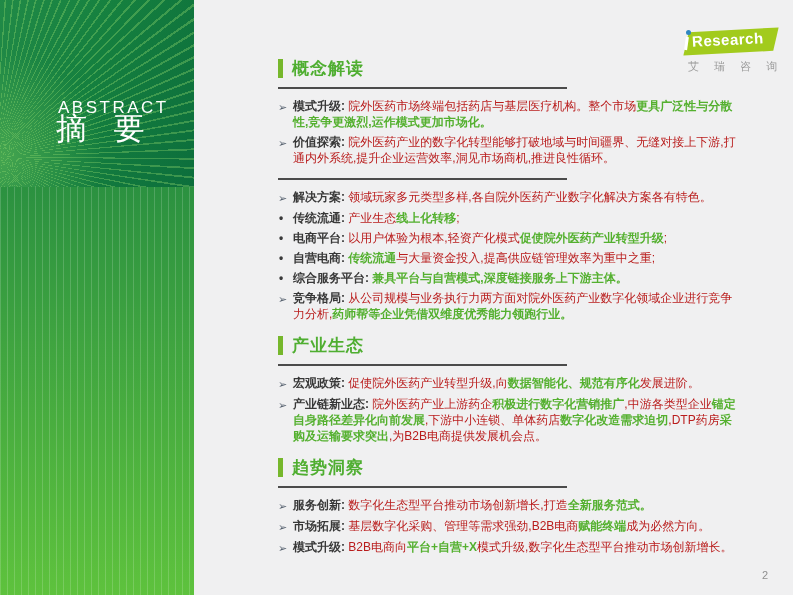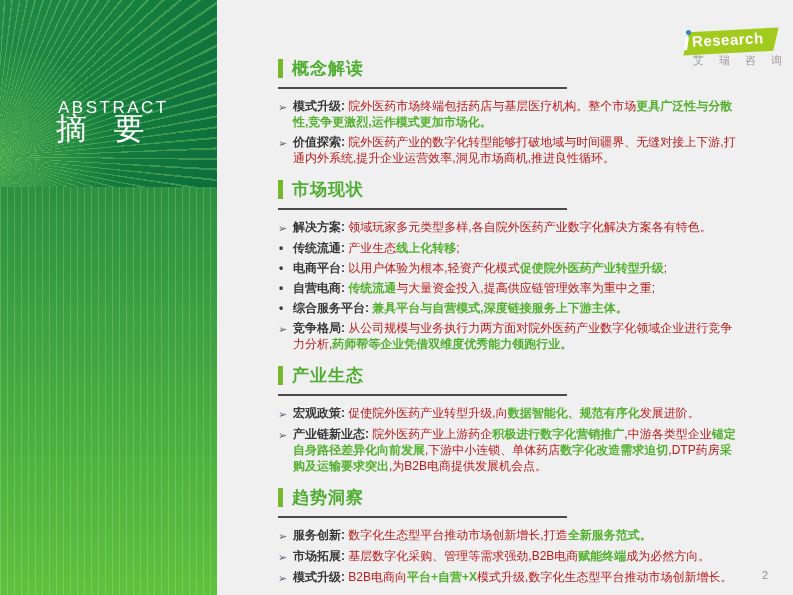--- a/index.html
+++ b/index.html
@@ -3,21 +3,21 @@
 <meta charset="utf-8">
 <style>
   * { margin:0; padding:0; box-sizing:border-box; }
   html,body { background:#e8e8e8; }
   .page {
     position:relative; width:793px; height:595px; overflow:hidden;
     background:#f0f0f1;
     font-family:"Liberation Sans","DejaVu Sans",sans-serif;
   }
   
-  .sidebar { position:absolute; left:0; top:0; width:217px; height:595px; }
+  .sidebar { position:absolute; left:0; top:0; width:194px; height:595px; }
   .sidebar-top {
     position:relative; height:187px;
     background:
       repeating-conic-gradient(from -88deg at -3% 84%, rgba(150,220,110,0.34) 0deg 0.55deg, rgba(150,220,110,0) 0.55deg 2.7deg),
       radial-gradient(circle at 0% 84%, rgba(120,205,95,0.45) 0%, rgba(120,205,95,0) 42%),
       linear-gradient(110deg, #218a47 0%, #15803f 45%, #0c6e3c 100%);
   }
   .sidebar-bottom {
     height:408px;
     background:
@@ -45,22 +45,22 @@
   }
   .logo-i-stem {
     position:absolute; left:17px; top:9px; width:3px; height:13px;
     background:#fff; transform:rotate(8deg);
   }
   .logo-i-dot {
     position:absolute; left:18px; top:2px; width:5px; height:5px;
     border-radius:50%; background:#2f86c0;
   }
   .logo-subtitle {
-    position:absolute; left:20px; top:25px; width:100px;
-    color:#9b9b9b; font-size:11px; letter-spacing:6px; white-space:nowrap;text-align:right;
+    position:absolute; left:20px; top:31px; width:100px;
+    color:#9b9b9b; font-size:11px; letter-spacing:6px; white-space:nowrap;
   }
   
   .content { position:absolute; left:257px; top:57px; width:486px; }
   .section { margin-bottom:12px;margin-left:21px; }
   .section-header { display:flex; align-items:center; }
   .section-bar { width:5px; height:19px; background:#76b72c; margin-right:9px; flex:none; }
   .section-title { font-size:17px; font-weight:bold; color:#4fae31; letter-spacing:1px; }
   .section-divider { width:289px; height:2px; background:#4b4b4b; margin:7px 0 9px 0; }
   .bullet { display:flex; margin-bottom:4px; font-size:12px; line-height:16px; }
   .bullet .marker { flex:none; width:15px; color:#55606e; font-size:11px; padding-top:1px; }
@@ -105,24 +105,20 @@
             <span class="marker">➢</span>
             <span class="btext"><span class="seg-label">模式升级:</span><span class="seg-normal"> 院外医药市场终端包括药店与基层医疗机构。整个市场</span><span class="seg-green">更具广泛性与分散性,竞争更激烈,运作模式更加市场化。</span></span>
           </div>
           <div class="bullet">
             <span class="marker">➢</span>
             <span class="btext"><span class="seg-label">价值探索:</span><span class="seg-normal"> 院外医药产业的数字化转型能够打破地域与时间疆界、无缝对接上下游,打通内外系统,提升企业运营效率,洞见市场商机,推进良性循环。</span></span>
           </div>
         </div>
       </section>
       <section class="section">
-        <div class="section-header">
-          <span class="section-bar"></span>
-          <span class="section-title">市场现状</span>
-        </div>
         <div class="section-divider"></div>
         <div class="bullets">
           <div class="bullet">
             <span class="marker">➢</span>
             <span class="btext"><span class="seg-label">解决方案:</span><span class="seg-normal"> 领域玩家多元类型多样,各自院外医药产业数字化解决方案各有特色。</span></span>
           </div>
           <div class="bullet sub">
             <span class="marker">•</span>
             <span class="btext"><span class="seg-label">传统流通:</span><span class="seg-normal"> 产业生态</span><span class="seg-green">线上化转移</span><span class="seg-normal">;</span></span>
           </div>

